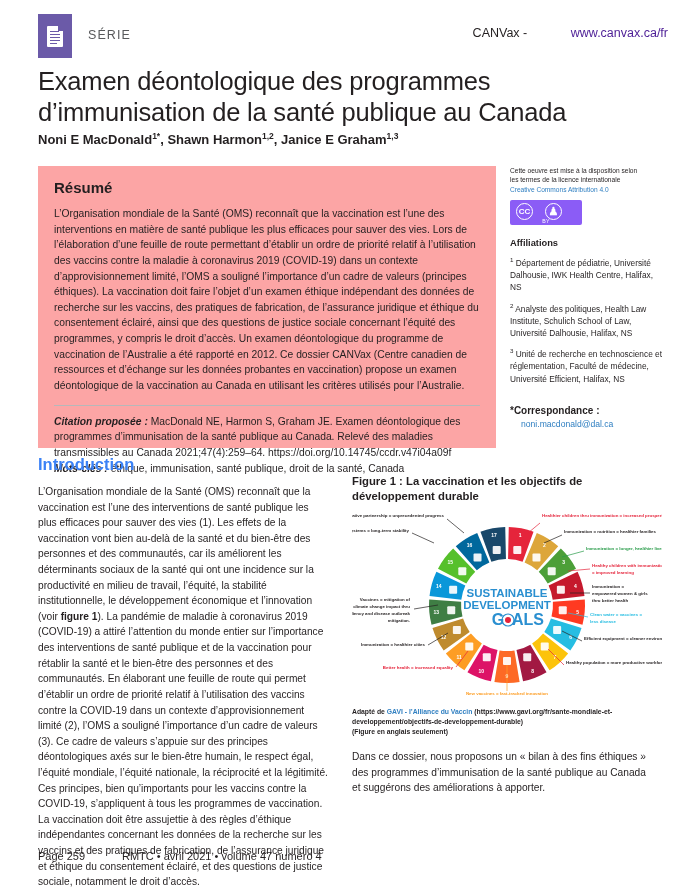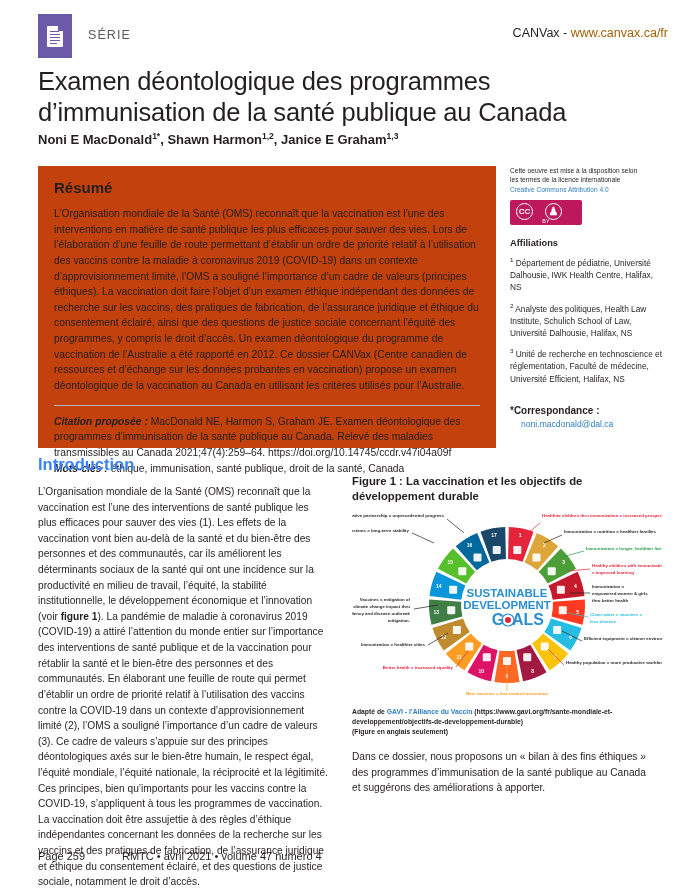--- a/index.html
+++ b/index.html
@@ -36,38 +36,38 @@
     position:absolute; left:3px; height:1px; background:#6b5aa8;
   }
   .series-label {
     position: absolute; left: 50px; top: 14px;
     font-size: 12.5px; letter-spacing: 1.1px; color: #58595b; font-weight: 400;
   }
   .brand {
     position: absolute; right: 0; top: 12px;
     font-size: 12.5px; color: #231f20; white-space: nowrap;
   }
-  .brand .url { color: #a16207; }
+  .brand .url { color: #4c1d95; margin-left: 40px; }
 
   
   .title {
     position: absolute; left: 38px; top: 66px; width: 610px;
     font-size: 25.5px; line-height: 1.22; font-weight: 400; color: #231f20;
     letter-spacing: -0.2px;
   }
   .authors {
     position: absolute; left: 38px; top: 131px; width: 460px;
     font-size: 13px; color: #231f20; font-weight: 600;
   }
   .authors sup { font-size: 8.5px; }
 
   
   .abstract {
     position: absolute; left: 38px; top: 166px; width: 458px; height: 282px;
-    background: #c2410c; padding: 13px 16px 10px 16px;
+    background: #fca5a5; padding: 13px 16px 10px 16px;
   }
   .abstract h2 {
     margin: 0 0 10px 0; font-size: 15px; font-weight: 700; color: #231f20;
   }
   .abstract p {
     margin: 0; font-size: 10.3px; line-height: 1.52; color: #231f20;
     text-align: left;
   }
   .abs-rule { height: 1px; background: #b6b8ba; margin: 11px 0 8px 0; }
   .cite {
@@ -75,21 +75,21 @@
   }
   .cite i { font-style: italic; font-weight: 700; }
   .kw { font-size: 8.6px; line-height: 1.55; margin: 2px 0 0 0; }
   .kw i { font-style: italic; font-weight: 700; }
 
   
   .meta { position: absolute; left: 510px; top: 166px; width: 152px; }
   .license-text { font-size: 6.6px; line-height: 1.42; color: #231f20; }
   .license-text .cc-link { color: #2f7fc1; }
   .cc-badge {
-    margin-top: 6px; width: 72px; height: 25px; background: #be185d;
+    margin-top: 6px; width: 72px; height: 25px; background: #8b5cf6;
     position: relative; border-radius: 2px;
   }
   .cc-badge .circ {
     position: absolute; top: 3px; width: 17px; height: 17px;
     border: 1.6px solid #fff; border-radius: 50%;
     color: #fff; font-size: 8px; font-weight: 700;
     display: flex; align-items: center; justify-content: center;
   }
   .cc-badge .c1 { left: 6px; }
   .cc-badge .c2 { left: 35px; font-size: 11px; font-weight: 700; }

